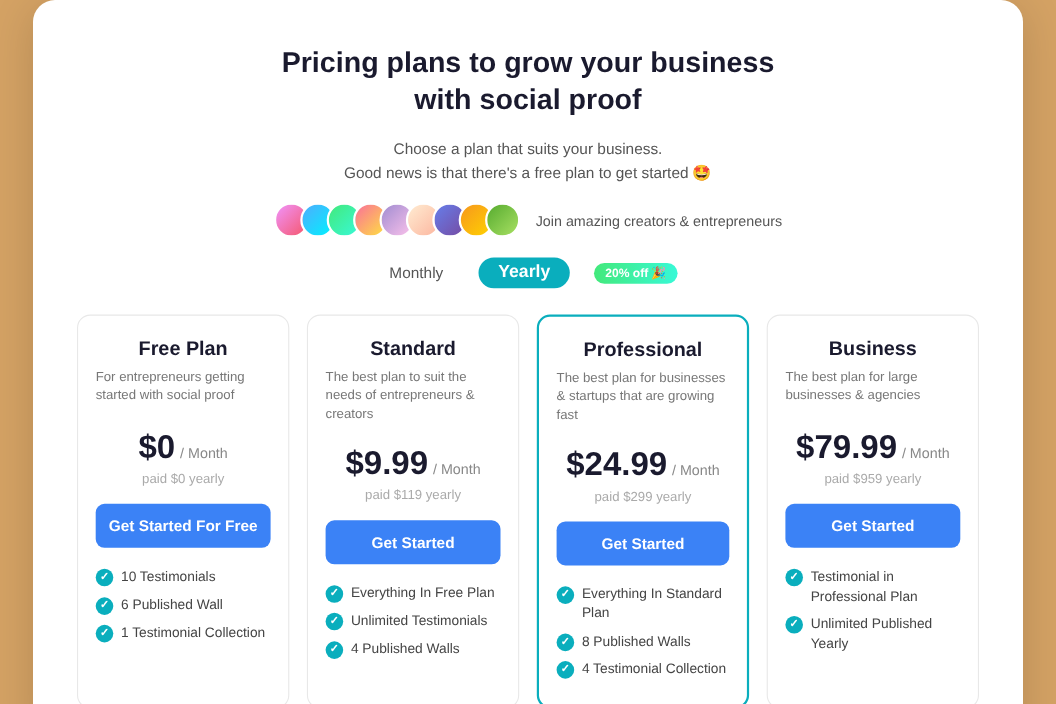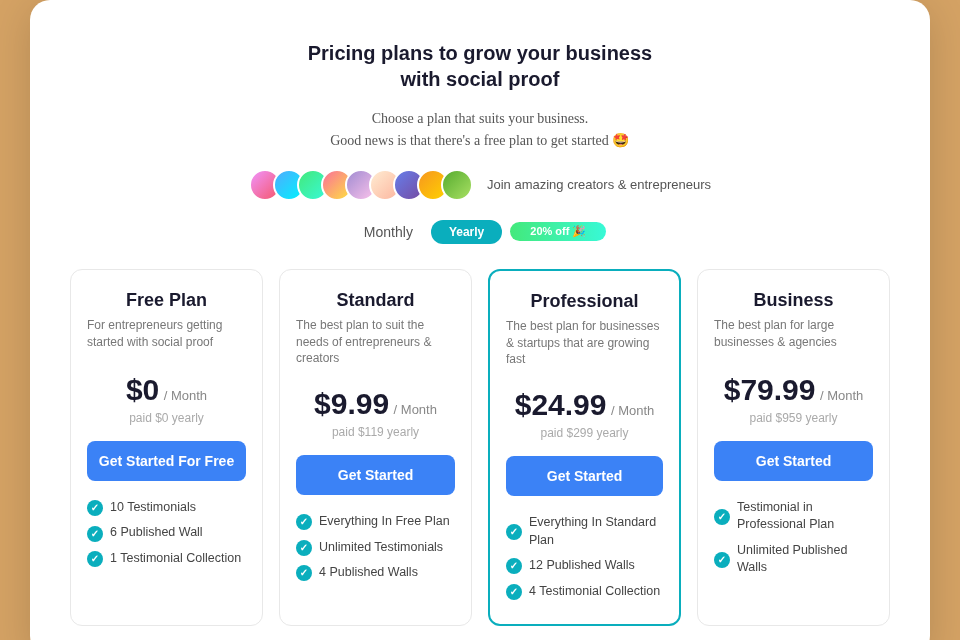--- a/index.html
+++ b/index.html
@@ -18,32 +18,31 @@
       padding: 40px 40px 30px 40px;
       width: 900px;
       max-width: 900px;
       box-shadow: 0 8px 40px rgba(0,0,0,0.15);
     }
     .header {
       text-align: center;
       margin-bottom: 16px;
     }
     .header h1 {
-      font-size: 20px;
+      font-size: 26px;
       font-weight: 700;
       color: #1a1a2e;
       line-height: 1.3;
     }
     .subtitle {
       text-align: center;
       color: #555;
       font-size: 14px;
       line-height: 1.6;
       margin-bottom: 16px;
-      font-family: Liberation Serif, serif;
     }
     .avatars-row {
       display: flex;
       justify-content: center;
       align-items: center;
       gap: 8px;
       margin-bottom: 18px;
     }
     .avatar-group {
       display: flex;
@@ -71,46 +70,46 @@
     .avatar-9 { background: linear-gradient(135deg, #56ab2f, #a8e063); }
     .avatars-label {
       font-size: 13px;
       color: #555;
       margin-left: 6px;
     }
     .toggle-row {
       display: flex;
       justify-content: center;
       align-items: center;
-      gap: 8px;
+      gap: 22px;
       margin-bottom: 24px;
     }
     .toggle-btn {
       background: #0aaebd;
       color: #fff;
       border: none;
       border-radius: 20px;
       padding: 5px 18px;
-      font-size: 12px;
+      font-size: 16px;
       font-weight: 600;
       cursor: pointer;
     }
     .toggle-monthly {
       background: transparent;
       color: #555;
       border: none;
       font-size: 14px;
       cursor: pointer;
       padding: 5px 10px;
     }
     .discount-badge {
       background: linear-gradient(90deg, #43e97b, #38f9d7);
       color: #fff;
       border-radius: 20px;
-      padding: 3px 20px;
+      padding: 3px 10px;
       font-size: 11px;
       font-weight: 700;
     }
     .plans-grid {
       display: grid;
       grid-template-columns: repeat(4, 1fr);
       gap: 16px;
     }
     .plan-card {
       border: 1.5px solid #e8e8e8;
@@ -171,21 +170,21 @@
       cursor: pointer;
       text-align: center;
       margin-bottom: 18px;
     }
     .feature-list {
       list-style: none;
       padding: 0;
     }
     .feature-item {
       display: flex;
-      align-items: center;
+      align-items: flex-start;
       gap: 7px;
       font-size: 12.5px;
       color: #444;
       margin-bottom: 8px;
       line-height: 1.4;
     }
     .check-icon {
       width: 16px;
       height: 16px;
       border-radius: 50%;
@@ -308,21 +307,21 @@
       <button class="cta-btn">Get Started</button>
       <ul class="feature-list">
 
       <li class="feature-item">
         <span class="check-icon"></span>
         <span>Everything In Standard Plan</span>
       </li>
 
       <li class="feature-item">
         <span class="check-icon"></span>
-        <span>12 Published Walls</span>
+        <span>8 Published Walls</span>
       </li>
 
       <li class="feature-item">
         <span class="check-icon"></span>
         <span>4 Testimonial Collection</span>
       </li>
 
       </ul>
     </div>
       <div class="plan-card">
@@ -336,19 +335,19 @@
       <button class="cta-btn">Get Started</button>
       <ul class="feature-list">
 
       <li class="feature-item">
         <span class="check-icon"></span>
         <span>Testimonial in Professional Plan</span>
       </li>
 
       <li class="feature-item">
         <span class="check-icon"></span>
-        <span>Unlimited Published Walls</span>
+        <span>Unlimited Published Yearly</span>
       </li>
 
       </ul>
     </div>
     </div>
 </div>
 
 </body></html>

